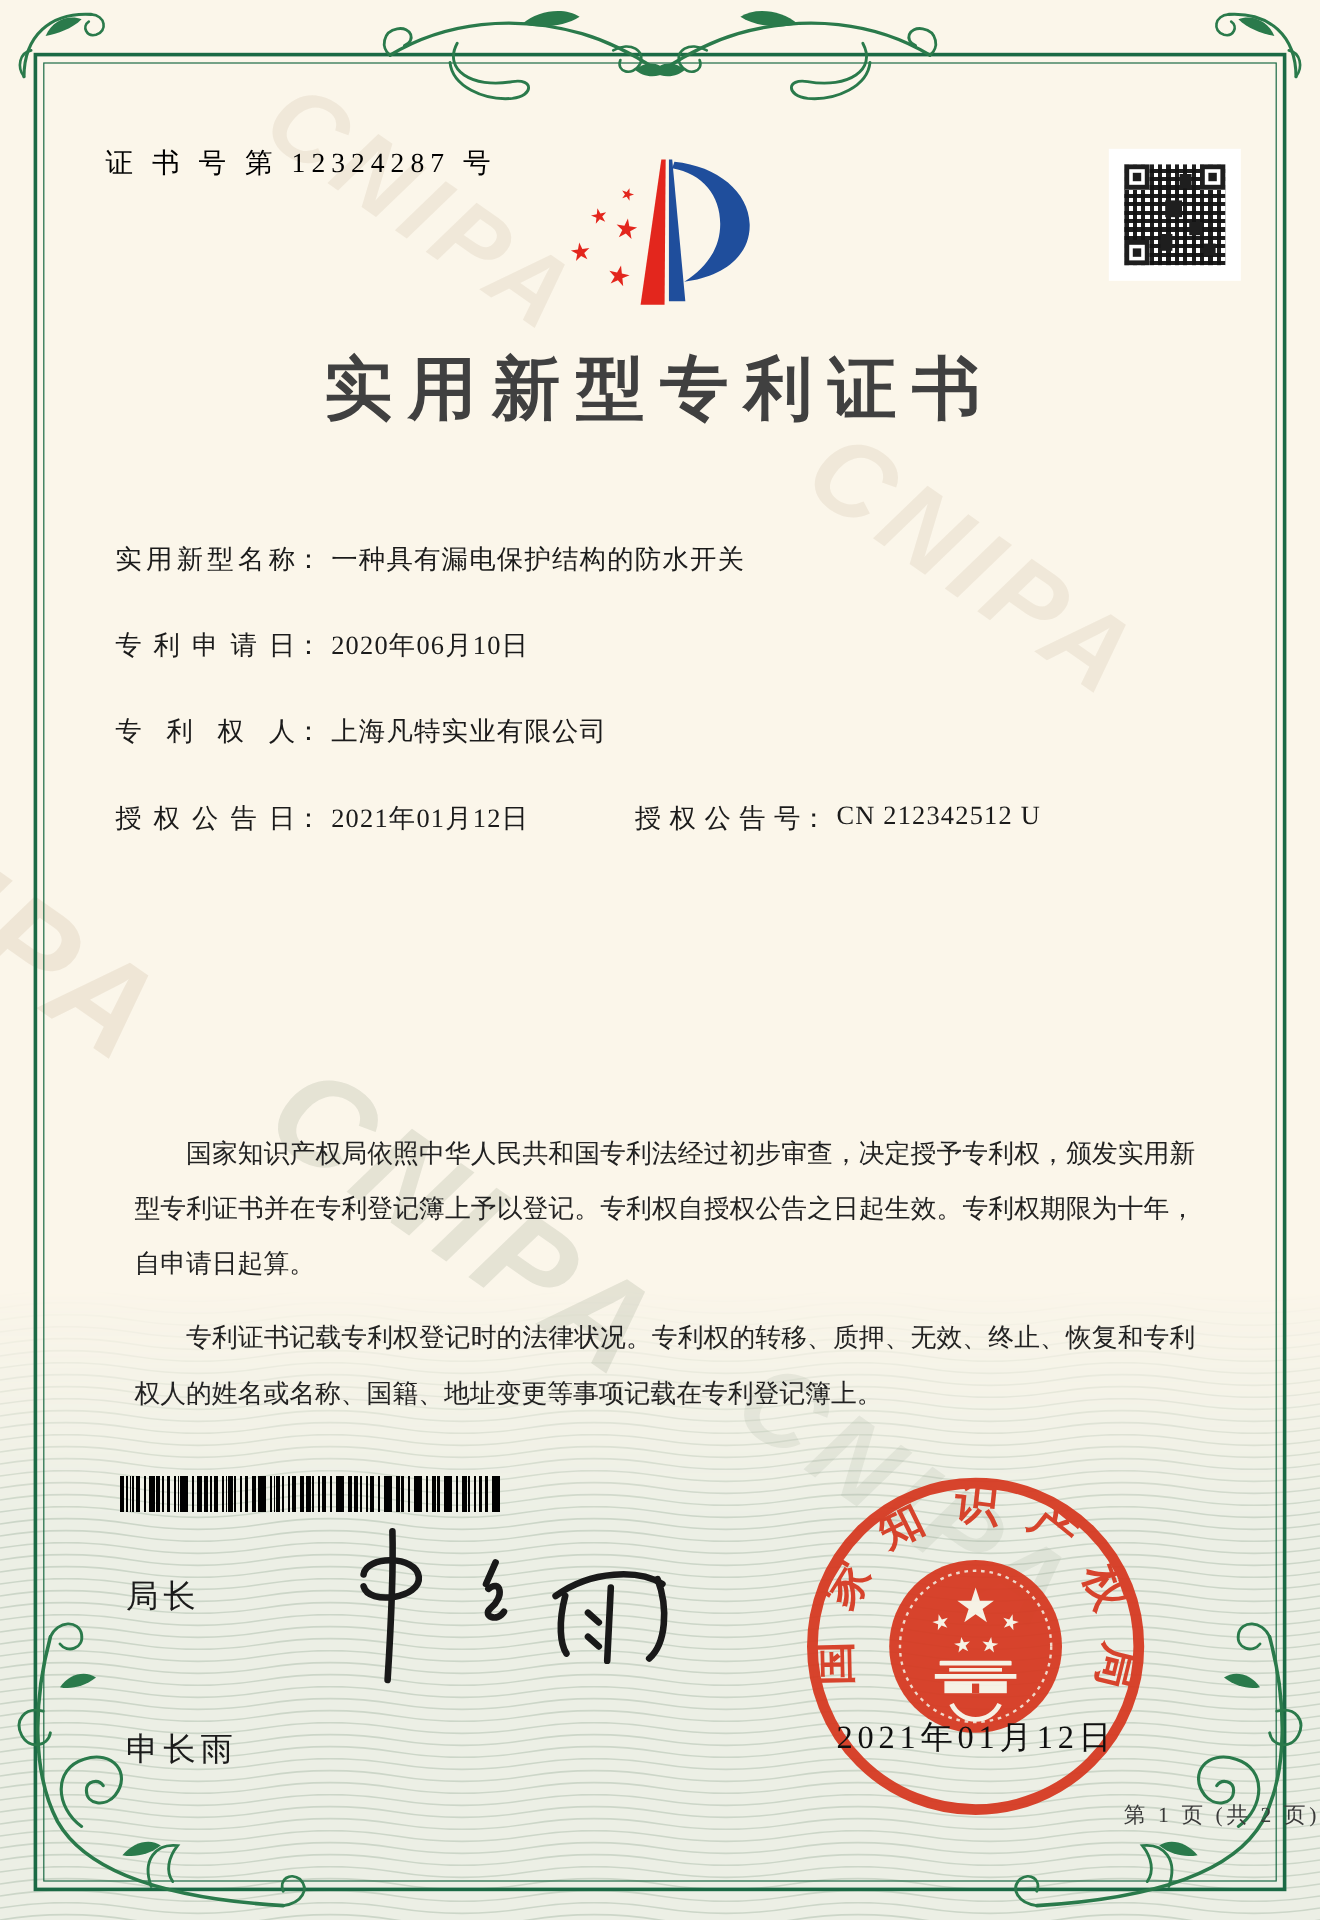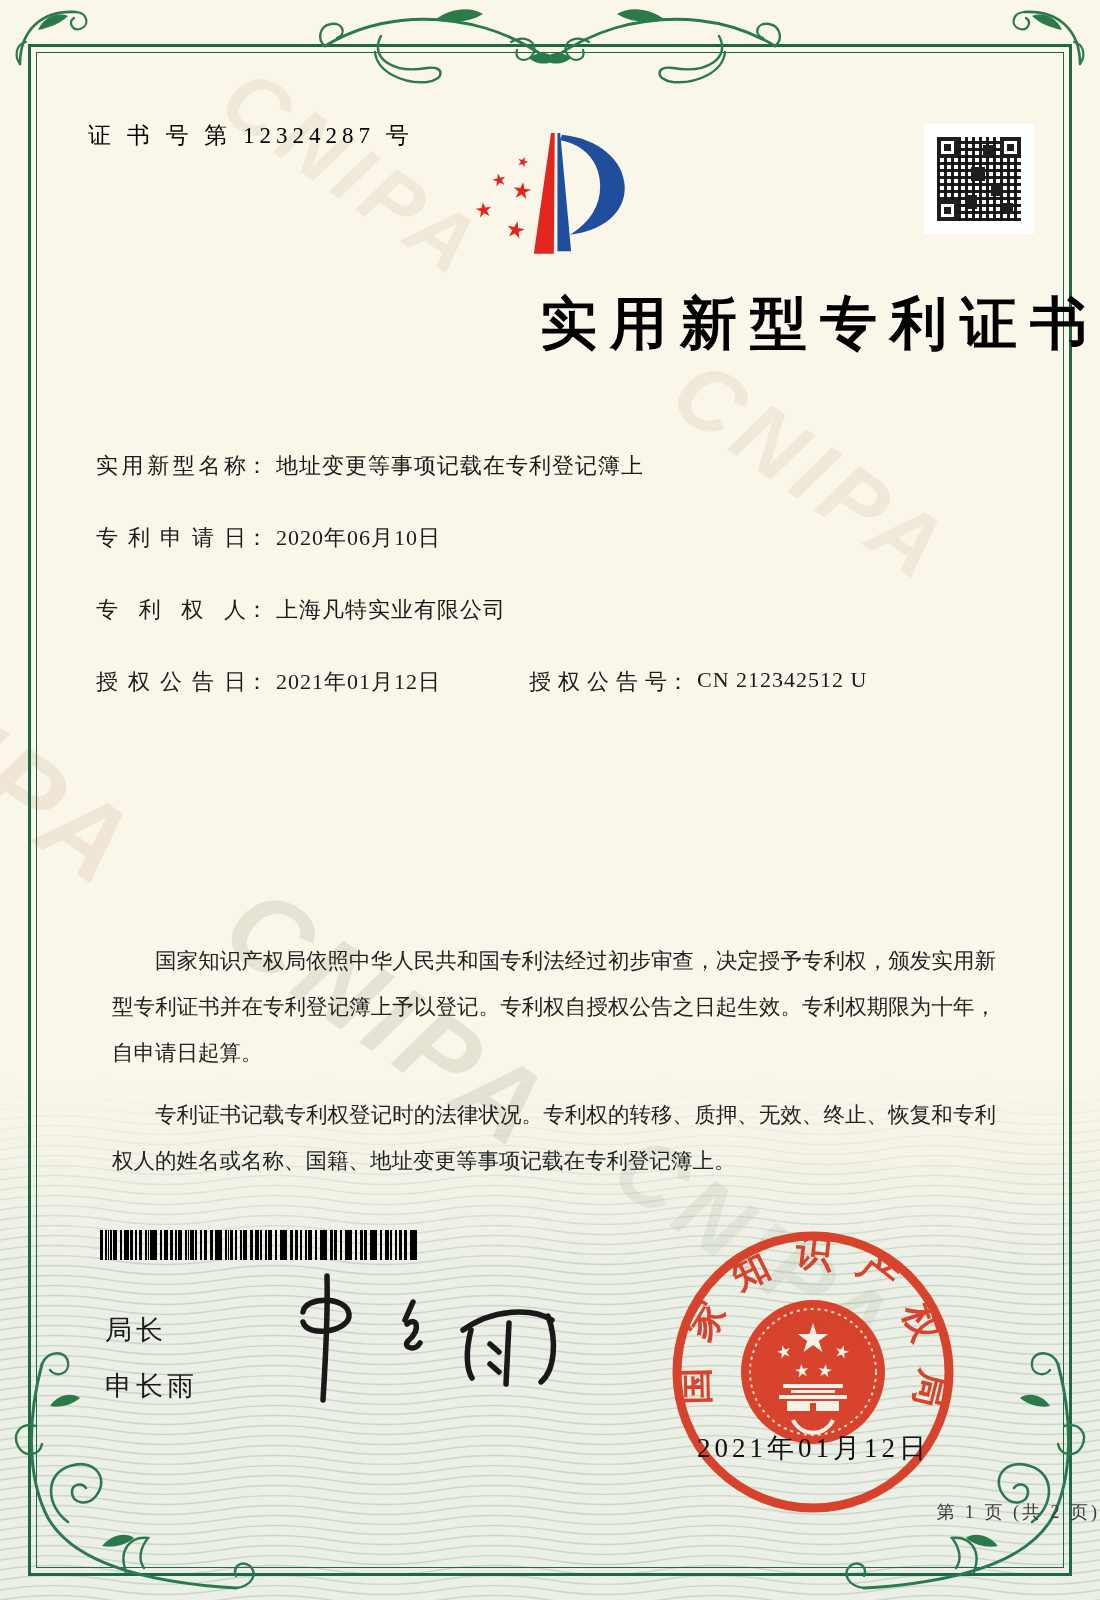--- a/index.html
+++ b/index.html
@@ -40,22 +40,22 @@
       repeating-linear-gradient(90deg,#0b0b0b 0 3.5px,transparent 3.5px 7px),
       repeating-linear-gradient(0deg,#0b0b0b 0 3.5px,transparent 3.5px 7px);
     background-blend-mode:multiply;opacity:.92;
   }
   .qr-blob{position:absolute;background:#0b0b0b;}
   .finder{position:absolute;width:13px;height:13px;border:4px solid #0b0b0b;background:#fff;}
   .finder:after{content:"";position:absolute;left:3px;top:3px;width:7px;height:7px;background:#0b0b0b;}
   .f-tl{left:0;top:0}.f-tr{right:0;top:0}.f-bl{left:0;bottom:0}
   
   .doc-title{
-    position:absolute;left:0;top:286px;width:100%;text-align:right;
-    font-size:57px;font-weight:700;letter-spacing:13px;color:#000000;
+    position:absolute;left:0;top:286px;width:100%;text-align:center;
+    font-size:57px;font-weight:700;letter-spacing:13px;color:#404040;
   }
   
   .fields{position:absolute;left:96px;top:451px;width:930px;font-size:22px;}
   .field-row{height:22px;margin-bottom:50px;white-space:nowrap;}
   .f-label{
     display:inline-block;width:150px;
     text-align:justify;text-align-last:justify;vertical-align:top;
   }
   .f-colon{display:inline-block;vertical-align:top;}
   .f-value{display:inline-block;margin-left:8px;vertical-align:top;letter-spacing:1px;}
@@ -70,21 +70,21 @@
   
   .barcode{
     position:absolute;left:100px;top:1230px;width:318px;height:30px;
     background-image:
       repeating-linear-gradient(90deg,#000 0 2px,transparent 2px 5px),
       repeating-linear-gradient(90deg,#000 0 1px,transparent 1px 8px),
       repeating-linear-gradient(90deg,#000 0 3px,transparent 3px 13px);
   }
   
   .sig-title{position:absolute;left:105px;top:1312px;font-size:27px;letter-spacing:4px;}
-  .sig-name{position:absolute;left:105px;top:1368px;font-size:27px;letter-spacing:4px;}
+  .sig-name{position:absolute;left:105px;top:1440px;font-size:27px;letter-spacing:4px;}
   .sig-hand{position:absolute;left:265px;top:1268px;}
   
   .seal{position:absolute;left:663px;top:1222px;opacity:.93;}
   .seal-date{
     position:absolute;left:697px;top:1430px;font-size:27px;letter-spacing:4px;
     color:#101010;z-index:6;
   }
   
   .footer{
     position:absolute;left:0;top:1500px;width:100%;text-align:right;
@@ -202,21 +202,21 @@
       <div class="qr-blob" style="left:30px;top:58px;width:10px;height:14px"></div>
       <div class="qr-blob" style="left:66px;top:66px;width:10px;height:10px"></div>
       <div class="qr-blob" style="left:46px;top:8px;width:10px;height:12px"></div>
     </div>
   </div>
 
   <div class="doc-title">实用新型专利证书</div>
 
   <div class="fields">
     <div class="field-row">
-      <span class="f-label">实用新型名称</span><span class="f-colon">：</span><span class="f-value">地址变更等事项记载在专利登记簿上</span>
+      <span class="f-label">实用新型名称</span><span class="f-colon">：</span><span class="f-value">一种具有漏电保护结构的防水开关</span>
     </div>
     <div class="field-row">
       <span class="f-label">专利申请日</span><span class="f-colon">：</span><span class="f-value">2020年06月10日</span>
     </div>
     <div class="field-row">
       <span class="f-label">专利权人</span><span class="f-colon">：</span><span class="f-value">上海凡特实业有限公司</span>
     </div>
     <div class="field-row">
       <span class="f-label">授权公告日</span><span class="f-colon">：</span><span class="f-value">2021年01月12日</span><span class="f-group2"><span class="f-label2">授权公告号</span><span class="f-colon">：</span><span class="f-value">CN 212342512 U</span></span>
     </div>

